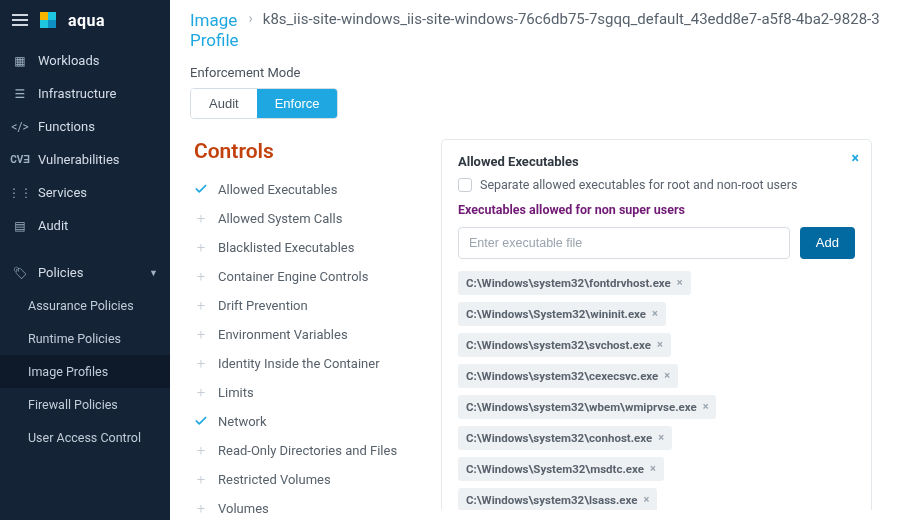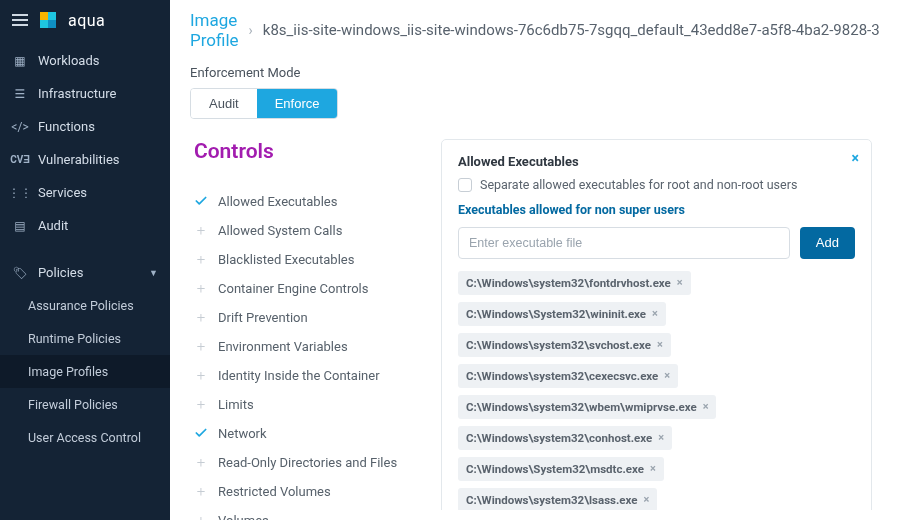--- a/index.html
+++ b/index.html
@@ -4,58 +4,58 @@
 <style>
   * { box-sizing: border-box; margin: 0; padding: 0; }
   body { font-family: -apple-system, BlinkMacSystemFont, "Segoe UI", Roboto, sans-serif; font-size: 13px; color: #333; background: #fff; width: 900px; height: 520px; overflow: hidden; }
   .app { display: flex; height: 520px; }
   
   .sidebar { width: 170px; background: #142335; color: #cfd8e3; display: flex; flex-direction: column; font-size: 13px; }
   .sb-header { display: flex; align-items: center; gap: 10px; padding: 10px 12px 14px 12px; }
   .hamburger { width: 16px; height: 12px; display: inline-block; }
   .hamburger span { display:block; height:2px; background:#cfd8e3; margin-bottom:3px; }
   .logo-mark svg { display:block; }
-  .logo-text { font-weight:400; color:#fff; font-size:16px; letter-spacing:0.5px; }
+  .logo-text { font-weight:700; color:#fff; font-size:16px; letter-spacing:0.5px; }
   .nav { list-style:none; }
   .nav li { display:flex; align-items:center; gap:10px; padding:9px 12px; cursor:pointer; color:#d4dde8; }
   .nav li .nav-ico { width:16px; display:inline-flex; justify-content:center; color:#9fb1c6; font-size:12px; }
   .nav li.sub { padding-left:28px; font-size:12.5px; color:#c2ccd9; }
   .nav li.active-sub { background:#0e1a29; }
   .nav li.parent { justify-content:space-between; }
   .nav li.parent .left { display:flex; align-items:center; gap:10px; }
   .nav-spacer { height:14px; }
   .caret { font-size:9px; color:#9fb1c6; }
   
   .main { flex:1; display:flex; flex-direction:column; overflow:hidden; }
-  .breadcrumb { display:flex; align-items:center; gap:10px; padding:10px 20px 6px 20px; }
+  .breadcrumb { display:flex; gap:10px; padding:10px 20px 6px 20px; }
   .crumb-root { color:#1ea7e0; font-size:17px; line-height:1.2; }
   .crumb-sep { color:#a9b2bb; font-size:14px; }
   .crumb-leaf { color:#58626d; font-size:15px; white-space:nowrap; overflow:hidden; text-overflow:clip; flex:1; }
   .mode-section { padding:8px 20px 14px 20px; }
   .mode-label { color:#4a535d; font-size:13px; margin-bottom:8px; }
   .seg { display:inline-flex; border:1px solid #d6dde3; border-radius:4px; overflow:hidden; }
   .seg button { border:none; background:#fff; padding:7px 18px; font-size:13px; color:#4a535d; cursor:pointer; }
   .seg button.on { background:#1ea7e0; color:#fff; }
   .content { flex:1; display:flex; gap:22px; padding:6px 24px 10px 24px; overflow:hidden; }
   
   .controls-col { width:225px; }
-  .controls-title { font-size:21px; font-weight:600; color:#a21caf; margin-bottom:24px; }
+  .controls-title { font-size:21px; font-weight:600; color:#c2410c; margin-bottom:12px; }
   .ctrl-list { list-style:none; }
   .ctrl-list li { display:flex; align-items:center; gap:10px; padding:7px 0; color:#57616b; font-size:13px; cursor:pointer; }
   .ctrl-ico { width:14px; height:14px; display:inline-flex; align-items:center; justify-content:center; }
   .ctrl-ico.check svg { stroke:#1ea7e0; }
   .ctrl-ico.plus { color:#c5ccd3; font-size:15px; font-weight:300; line-height:1; }
   
   .panels { flex:1; display:flex; flex-direction:column; gap:14px; overflow-y:auto; padding-right:4px; }
   .panel { border:1px solid #e3e8ec; border-radius:5px; padding:14px 16px 16px 16px; position:relative; }
   .panel-title { font-weight:700; color:#2f3740; font-size:13px; margin-bottom:8px; }
   .panel-close { position:absolute; top:10px; right:12px; color:#1ea7e0; font-size:14px; cursor:pointer; font-weight:700; }
   .check-row { display:flex; align-items:flex-end; gap:8px; color:#5a636d; font-size:12.5px; margin-bottom:10px; }
   .cbox { width:14px; height:14px; border:1px solid #c7ced5; border-radius:3px; display:inline-flex; align-items:center; justify-content:center; background:#fff; }
-  .sub-title { font-weight:700; color:#0369a1; font-size:12.5px; margin:4px 0 10px 0; }
+  .sub-title { font-weight:700; color:#701a75; font-size:12.5px; margin:4px 0 10px 0; }
   .input-row { display:flex; gap:10px; margin-bottom:12px; }
   .input-row input { flex:1; border:1px solid #d7dde3; border-radius:4px; padding:8px 10px; font-size:12.5px; color:#5a636d; }
   .input-row input::placeholder { color:#9aa4ae; }
   .btn-add { border:none; background:#0369a1; color:#fff; padding:8px 16px; border-radius:4px; font-size:13px; cursor:pointer; }
   .tags { display:flex; flex-wrap:wrap; gap:7px;font-weight:bold; }
   .tag { background:#eef1f4; border-radius:3px; padding:5px 8px; font-size:11.5px; color:#5a636d; display:inline-flex; align-items:center; gap:6px; }
   .tag .x { color:#9aa4ae; font-size:11px; cursor:pointer; }
 </style>
 </head>
 <body>

